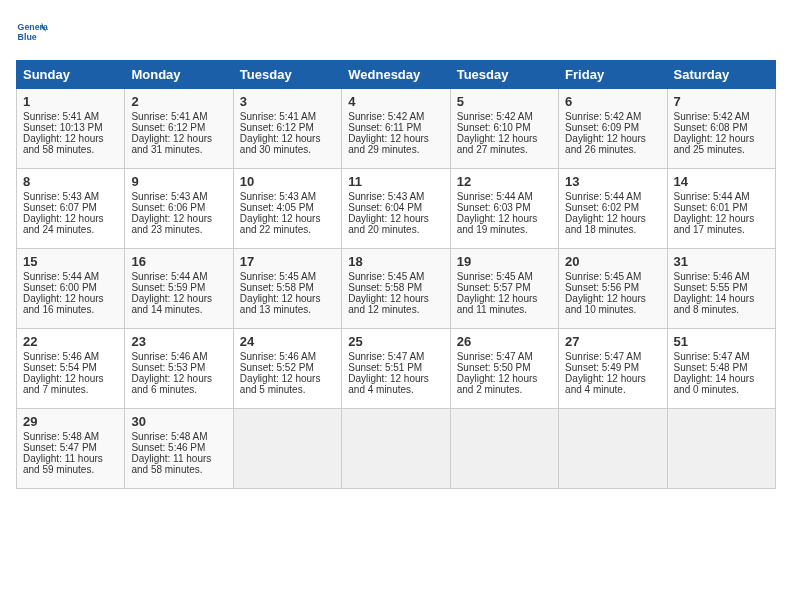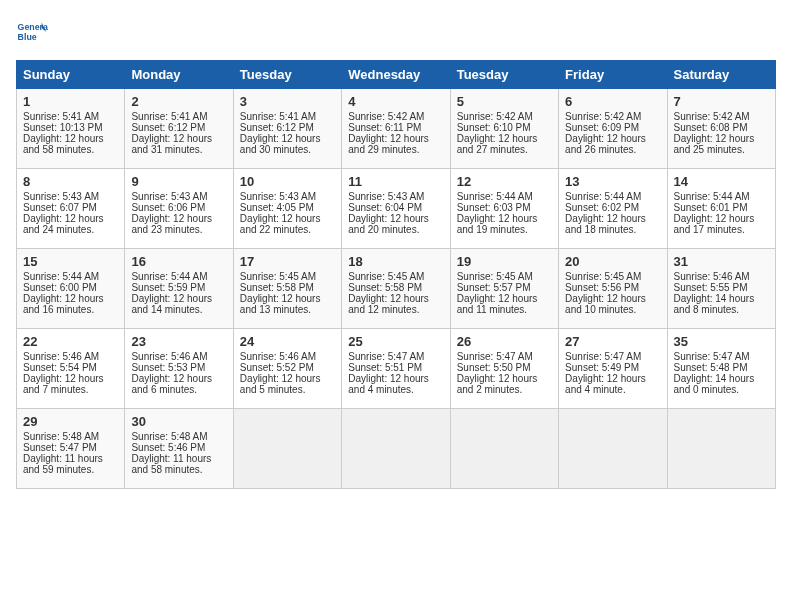--- a/index.html
+++ b/index.html
@@ -128,21 +128,21 @@
         <td><span class="day-num">20</span><span>Sunrise: 5:45 AM</span><br><span>Sunset: 5:56 PM</span><br><span>Daylight: 12 hours and 10 minutes.</span></td>
         <td><span class="day-num">31</span><span>Sunrise: 5:46 AM</span><br><span>Sunset: 5:55 PM</span><br><span>Daylight: 14 hours and 8 minutes.</span></td>
       </tr>
       <tr>
         <td><span class="day-num">22</span><span>Sunrise: 5:46 AM</span><br><span>Sunset: 5:54 PM</span><br><span>Daylight: 12 hours and 7 minutes.</span></td>
         <td><span class="day-num">23</span><span>Sunrise: 5:46 AM</span><br><span>Sunset: 5:53 PM</span><br><span>Daylight: 12 hours and 6 minutes.</span></td>
         <td><span class="day-num">24</span><span>Sunrise: 5:46 AM</span><br><span>Sunset: 5:52 PM</span><br><span>Daylight: 12 hours and 5 minutes.</span></td>
         <td><span class="day-num">25</span><span>Sunrise: 5:47 AM</span><br><span>Sunset: 5:51 PM</span><br><span>Daylight: 12 hours and 4 minutes.</span></td>
         <td><span class="day-num">26</span><span>Sunrise: 5:47 AM</span><br><span>Sunset: 5:50 PM</span><br><span>Daylight: 12 hours and 2 minutes.</span></td>
         <td><span class="day-num">27</span><span>Sunrise: 5:47 AM</span><br><span>Sunset: 5:49 PM</span><br><span>Daylight: 12 hours and 4 minute.</span></td>
-        <td><span class="day-num">35</span><span>Sunrise: 5:47 AM</span><br><span>Sunset: 5:48 PM</span><br><span>Daylight: 14 hours and 0 minutes.</span></td>
+        <td><span class="day-num">51</span><span>Sunrise: 5:47 AM</span><br><span>Sunset: 5:48 PM</span><br><span>Daylight: 14 hours and 0 minutes.</span></td>
       </tr>
       <tr>
         <td><span class="day-num">29</span><span>Sunrise: 5:48 AM</span><br><span>Sunset: 5:47 PM</span><br><span>Daylight: 11 hours and 59 minutes.</span></td>
         <td><span class="day-num">30</span><span>Sunrise: 5:48 AM</span><br><span>Sunset: 5:46 PM</span><br><span>Daylight: 11 hours and 58 minutes.</span></td>
         <td class="empty"></td>
         <td class="empty"></td>
         <td class="empty"></td>
         <td class="empty"></td>
         <td class="empty"></td>
       </tr>

